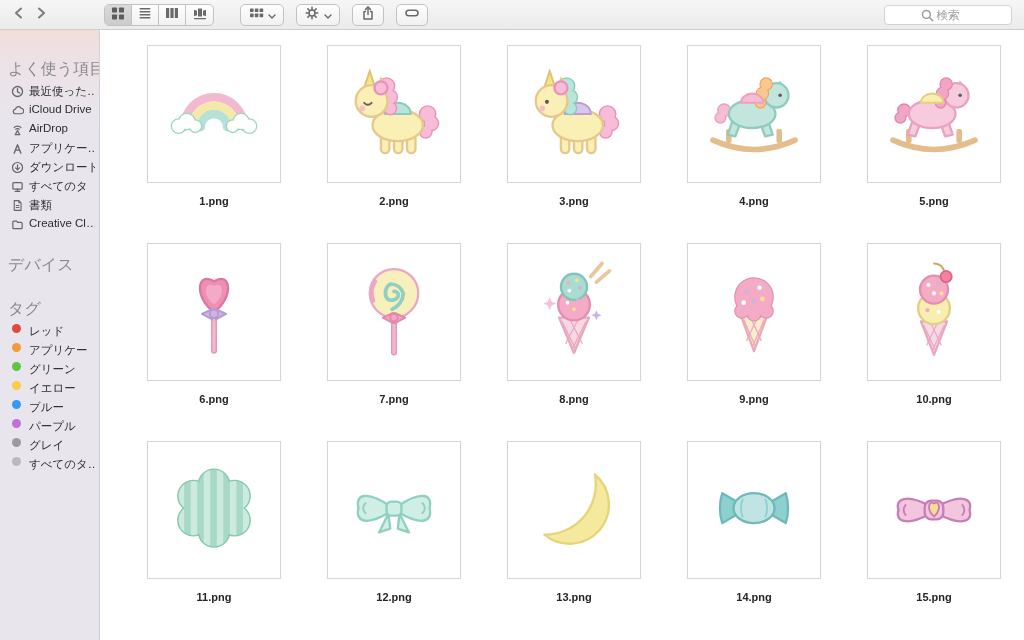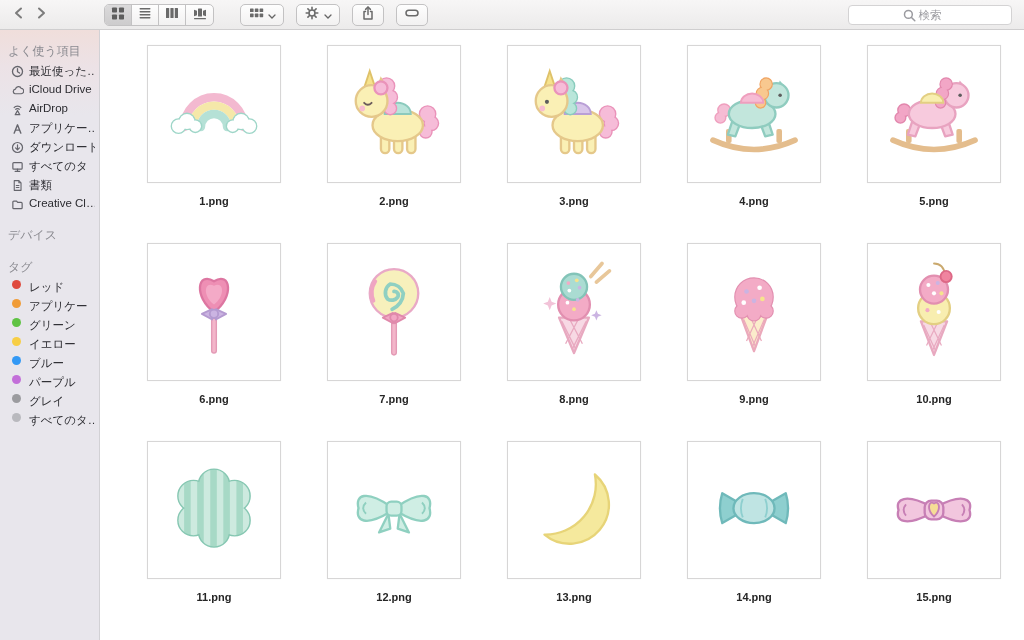--- a/index.html
+++ b/index.html
@@ -18,33 +18,33 @@
   .segmented { margin-left:52px; height:22px; display:flex; border:1px solid #c3c2c3;
     border-radius:5px; overflow:hidden; background:linear-gradient(#fefefe,#f2f1f1); }
   .seg { width:27px; height:100%; border:none; border-right:1px solid #c3c2c3;
     background:transparent; display:flex; align-items:center; justify-content:center; padding:0; }
   .seg:last-child { border-right:none; }
   .seg.selected { background:linear-gradient(#dbdadb,#cdcccd); }
   .tool-btn { height:22px; margin-left:12px; border:1px solid #c3c2c3; border-radius:5px;
     background:linear-gradient(#fefefe,#f2f1f1); display:flex; align-items:center;
     justify-content:center; gap:4px; padding:0 7px; }
   .tool-btn.first { margin-left:26px; }
-  .search { margin-left:auto; width:164px; height:20px; border:1px solid #d4d3d4;
+  .search { margin-left:auto; width:128px; height:20px; border:1px solid #d4d3d4;
     border-radius:4px; background:#fff; position:relative; display:flex; align-items:center; }
   .search input { border:none; outline:none; width:100%; height:100%;
     background:transparent; text-align:center; font-size:11.5px; color:#333; }
   .search input::placeholder { color:#9b9ba0; }
   .s-icon { position:absolute; left:calc(50% - 27px); top:3px; line-height:0; }
 
   
   .main { flex:1; display:flex; min-height:0; }
   .sidebar { width:100px; flex:none; border-right:1px solid #d2d1d5; overflow:hidden;
     background:linear-gradient(180deg,#f0dedb 0%,#ece2e6 6%,#e8e6ec 14%,#e8e6ec 100%);
     padding-top:8px; }
-  .side-header { font-size:12px; color:#8a8a90; padding:5px 8px 2px 8px; white-space:nowrap; }
+  .side-header { font-size:16px; color:#8a8a90; padding:5px 8px 2px 8px; white-space:nowrap;margin-top:16px; }
   .side-item { display:flex; gap:5px; padding:2px 4px 2px 10px; height:19px; }
   .side-label { font-size:11.5px; color:#2b2b30; white-space:nowrap; overflow:hidden; }
   .side-icon { width:14px; height:14px; flex:none; display:flex; align-items:center; justify-content:center; }
   .side-icon svg { width:13px; height:13px; }
   .tag-dot { width:9px; height:9px; flex:none; border-radius:50%; margin:0 3px 0 2px; }
   .side-section { margin-bottom:8px; }
 
   .content { flex:1; background:#fff; padding:15px 0 0 24px; overflow:hidden; }
   .grid { display:grid; grid-template-columns:repeat(5,180px); }
   .file { width:180px; height:198px; display:flex; flex-direction:column; align-items:center;font-weight:bold; }

